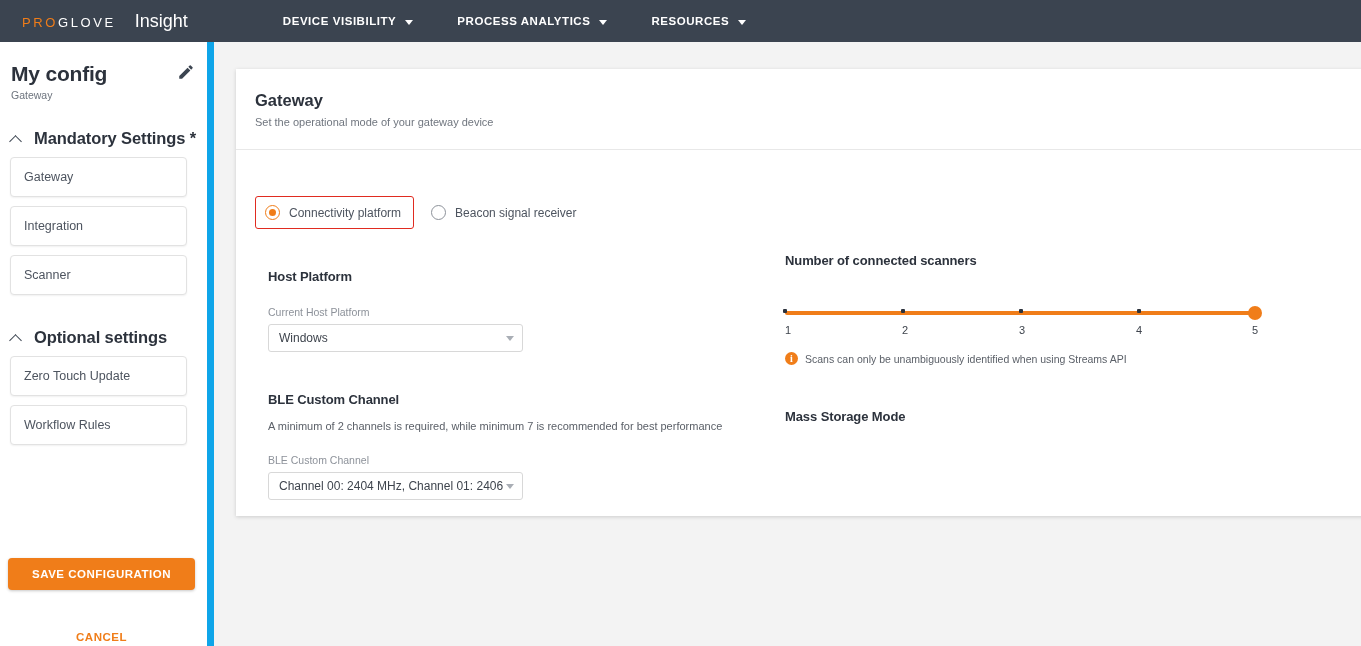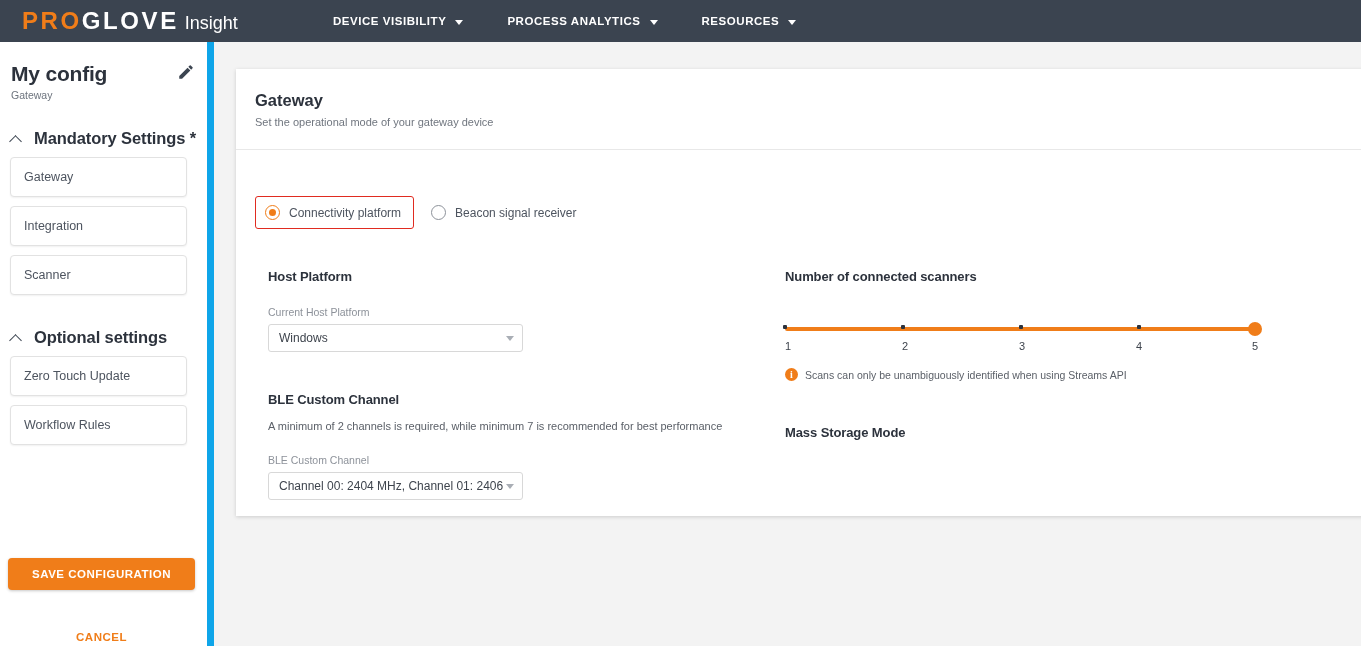--- a/index.html
+++ b/index.html
@@ -12,26 +12,26 @@
 
   
   .topnav {
     position: absolute; top: 0; left: 0;
     width: 1361px; height: 42px;
     background: #3b4450;
     display: flex; align-items: center;
   }
   .logo { margin-left: 22px; display: flex; align-items: baseline; }
   .logo-pro, .logo-glove {
-    font-size: 24px; font-weight: bold; letter-spacing: 2.6px;
+    font-size: 13px; font-weight: normal; letter-spacing: 2.6px;
   }
   .logo-pro { color: #f07d19; }
   .logo-glove { color: #ffffff; }
   .logo-insight {
-    color: #ffffff; font-size: 18px; margin-left: 6px; font-weight: 400;
+    color: #ffffff; font-size: 18px; margin-left: 19px; font-weight: 400;
   }
   .navitems { display: flex; align-items: center; margin-left: 73px; height: 42px; }
   .navitem {
     position: relative;
     display: flex; align-items: center;
     height: 56px; padding: 0 22px;
     color: #ffffff; font-size: 11.5px; font-weight: bold; letter-spacing: 0.55px;
     cursor: pointer;
   }
   .navitem .caret {
@@ -145,21 +145,21 @@
   .radio.on { border-color: #f07d19; }
   .radio.on::after {
     content: ""; position: absolute;
     left: 3px; top: 3px; width: 7px; height: 7px;
     border-radius: 50%; background: #f07d19;
   }
   .radio-label { font-size: 12px; color: #4d545f; margin-left: 9px; }
   .mode-second { margin-left: 17px; }
 
   .colL { position: absolute; left: 32px; top: 200px; width: 480px; }
-  .colR { position: absolute; left: 549px; top: 200px; width: 520px; }
+  .colR { position: absolute; left: 549px; top: 184px; width: 520px; }
 
   .grp-title {
     font-size: 13px; font-weight: bold; color: #2c323c; letter-spacing: -0.1px;
   }
   .grp-hint { font-size: 11px; color: #5b6068; margin-top: 13px; }
   .field-label { font-size: 10.5px; color: #8d929a; margin-top: 22px; }
   .select {
     margin-top: 6px; width: 255px; height: 28px;
     border: 1px solid #d8d8d8; border-radius: 3px;
     background: #fff; display: flex; align-items: center;

